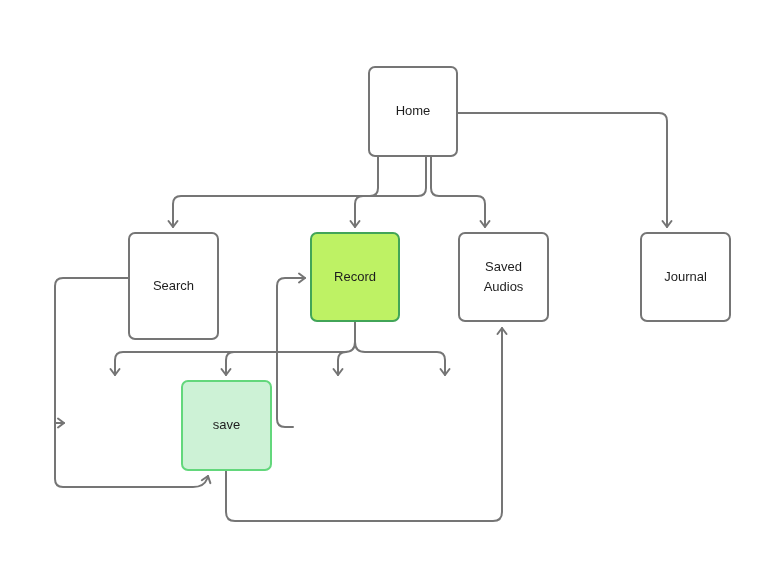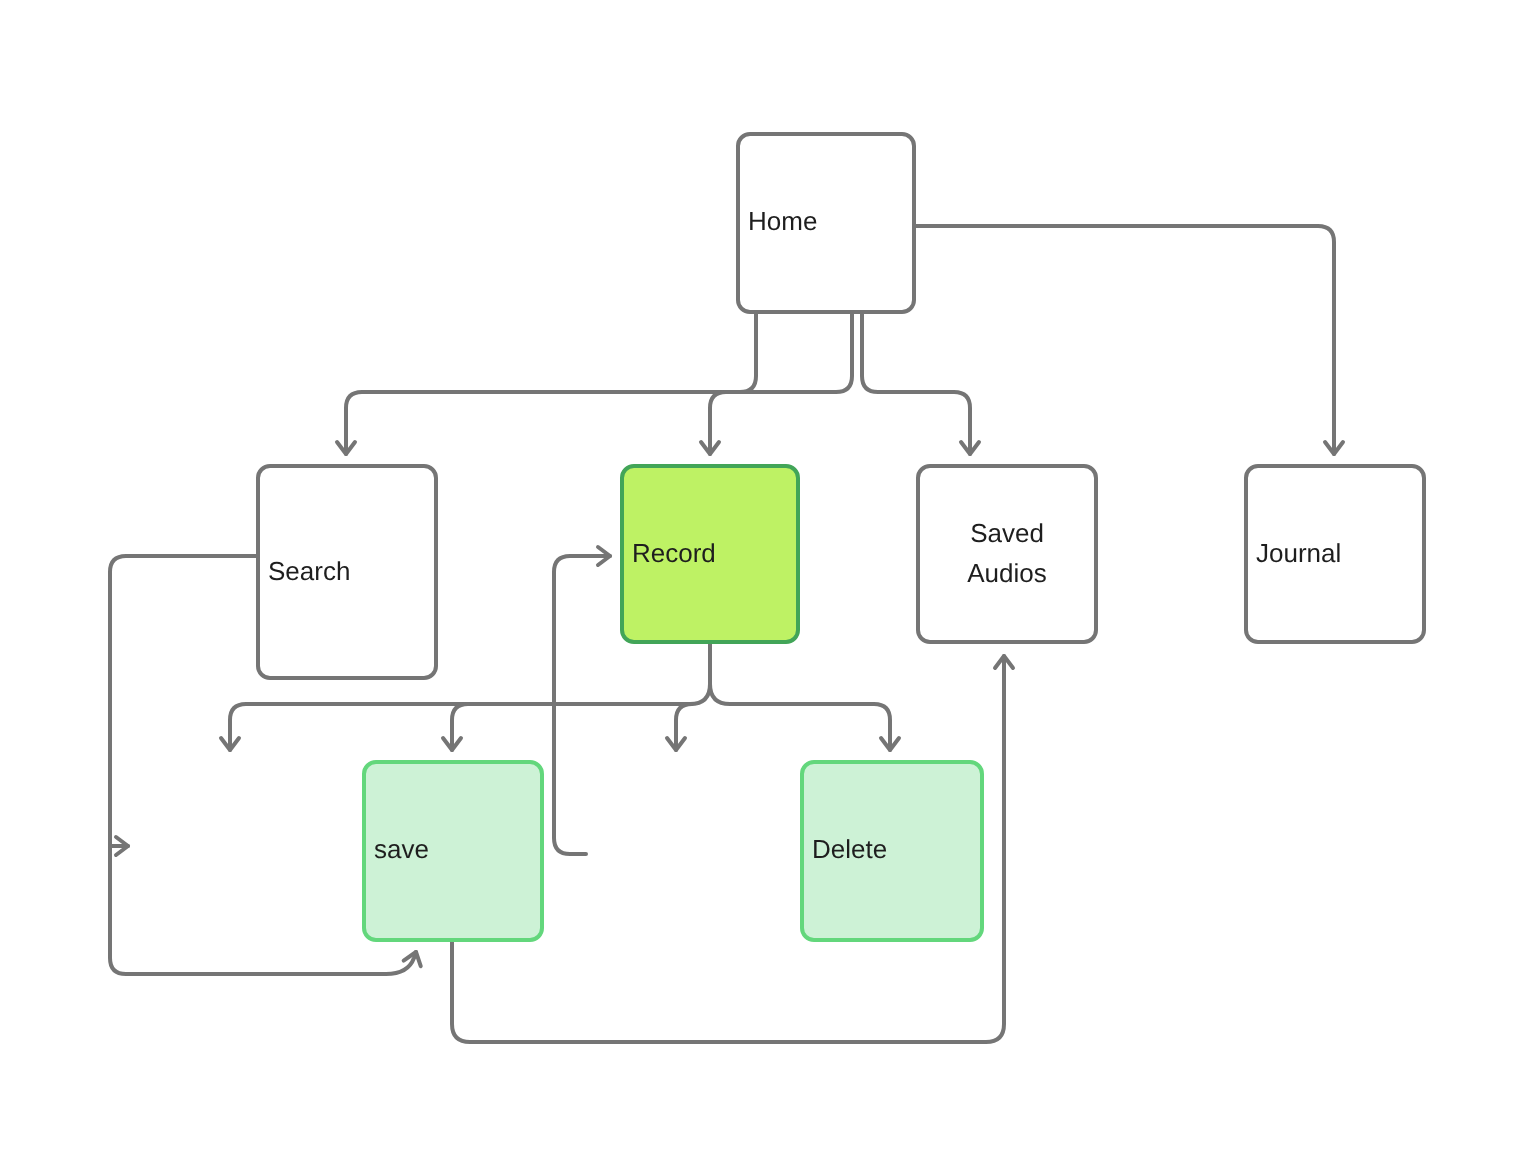--- a/index.html
+++ b/index.html
@@ -16,20 +16,21 @@
   }
   .edges {
     position: absolute;
     left: 0; top: 0;
   }
   .node {
     position: absolute;
     box-sizing: border-box;
     display: flex;
     align-items: center;
+    justify-content: center;
     text-align: center;
     width: 91px;
     height: 91px;
     background: #ffffff;
     border: 2px solid #757575;
     border-radius: 7px;
     font-size: 13px;
     line-height: 1.55;
     color: #1e1e1e;
     padding: 4px;
@@ -41,21 +42,21 @@
   }
   .node.light {
     background: #CDF2D6;
     border-color: #63D77C;
   }
   
   .n-home    { left: 368px; top:  66px; height: 91px; width: 90px; }
   .n-search  { left: 128px; top: 232px; height: 108px; }
   .n-record  { left: 310px; top: 232px; height: 90px; width: 90px; }
   .n-saved   { left: 458px; top: 232px; height: 90px; }
-  .n-journal { left: 622px; top: 232px; height: 90px; }
+  .n-journal { left: 640px; top: 232px; height: 90px; }
   .n-listen  { left:  70px; top: 380px; }
   .n-save    { left: 181px; top: 380px; }
   .n-rerec   { left: 293px; top: 380px; }
   .n-delete  { left: 400px; top: 380px; width: 92px; }
 </style>
 </head>
 <body>
 
 <div class="canvas">
 
@@ -104,17 +105,14 @@
   <div class="node n-journal">
     <span>Journal</span>
   </div>
 
 
   <div class="node light n-save">
     <span>save</span>
   </div>
 
 
-  <div class="node light n-delete">
-    <span>Delete</span>
-  </div>
 
 </div>
 
 </body></html>

